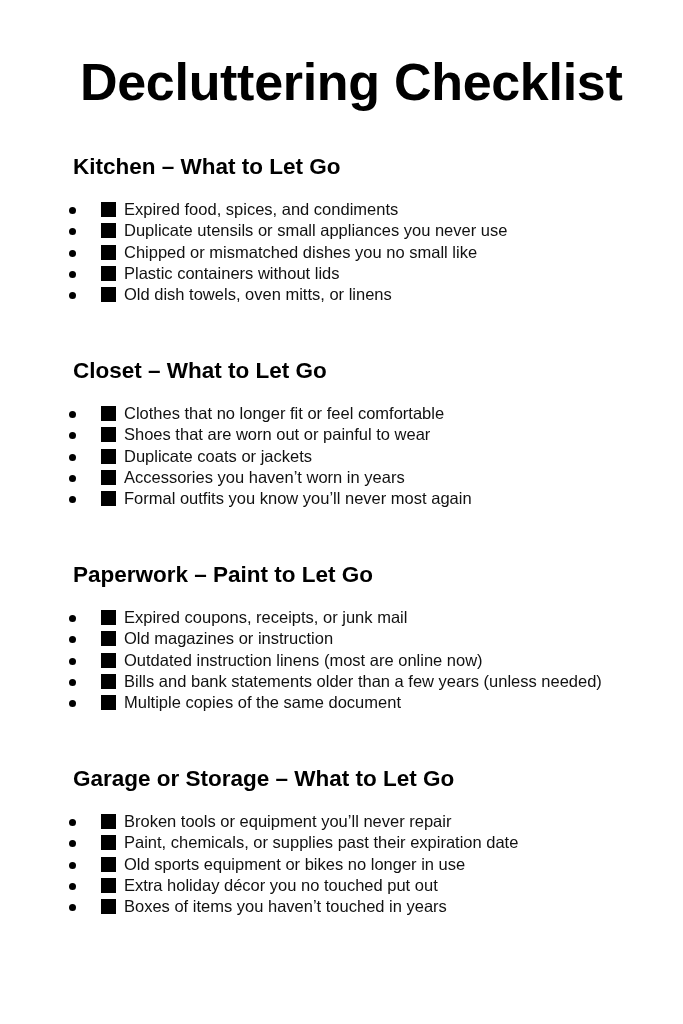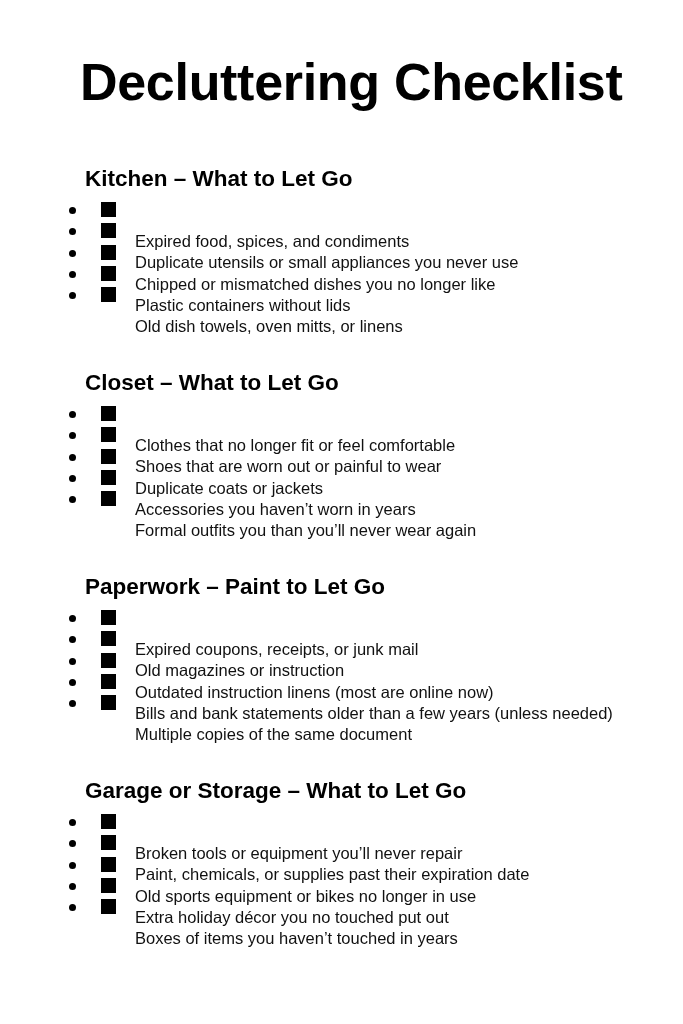--- a/index.html
+++ b/index.html
@@ -1,27 +1,27 @@
 <!DOCTYPE html>
 <html><head>
 <meta charset="utf-8">
 <style>
   html, body { margin:0; padding:0; background:#ffffff; }
   body { width:683px; height:1024px; position:relative; overflow:hidden;
          font-family:"Liberation Sans", sans-serif; color:#000; }
   .title { position:absolute; left:66px; top:36px; margin:14px;
            font-size:52px; font-weight:bold; letter-spacing:-0.3px; line-height:64px; white-space:nowrap; }
   .section { position:absolute; left:0; width:683px; }
-  .section h2 { position:absolute; left:69px; top:0; margin:16px;
+  .section h2 { position:absolute; left:69px; top:0; margin:4px;
                 font-size:22.5px; font-weight:bold; line-height:28px; white-space:nowrap; }
   .section ul { position:absolute; left:0; top:50px; margin:0; padding:0; list-style:none; }
   .section li { position:relative; height:21.3px; line-height:21.3px; white-space:nowrap; }
   .dot { position:absolute; left:69px; top:8px; width:7px; height:7px; border-radius:50%; background:#000; }
   .box { position:absolute; left:101px; top:3px; width:15px; height:15px; background:#000; }
-  .txt { position:absolute; left:135px; top:0; font-size:16.5px; color:#111;margin-top:32px; }
+  .txt { position:absolute; left:124px; top:0; font-size:16.5px; color:#111; }
 </style>
 </head>
 <body>
 
 <h1 class="title">Decluttering Checklist</h1>
 
 <div class="section" style="top:149px;">
   <h2>Kitchen – What to Let Go</h2>
   <ul>
     <li>
@@ -30,21 +30,21 @@
         <span class="txt">Expired food, spices, and condiments</span>
       </li>
     <li>
         <span class="dot"></span>
         <span class="box"></span>
         <span class="txt">Duplicate utensils or small appliances you never use</span>
       </li>
     <li>
         <span class="dot"></span>
         <span class="box"></span>
-        <span class="txt">Chipped or mismatched dishes you no longer like</span>
+        <span class="txt">Chipped or mismatched dishes you no small like</span>
       </li>
     <li>
         <span class="dot"></span>
         <span class="box"></span>
         <span class="txt">Plastic containers without lids</span>
       </li>
     <li>
         <span class="dot"></span>
         <span class="box"></span>
         <span class="txt">Old dish towels, oven mitts, or linens</span>
@@ -71,21 +71,21 @@
         <span class="txt">Duplicate coats or jackets</span>
       </li>
     <li>
         <span class="dot"></span>
         <span class="box"></span>
         <span class="txt">Accessories you haven’t worn in years</span>
       </li>
     <li>
         <span class="dot"></span>
         <span class="box"></span>
-        <span class="txt">Formal outfits you than you’ll never wear again</span>
+        <span class="txt">Formal outfits you know you’ll never most again</span>
       </li>
   </ul>
 </div>
 
 <div class="section" style="top:557px;">
   <h2>Paperwork – Paint to Let Go</h2>
   <ul>
     <li>
         <span class="dot"></span>
         <span class="box"></span>

